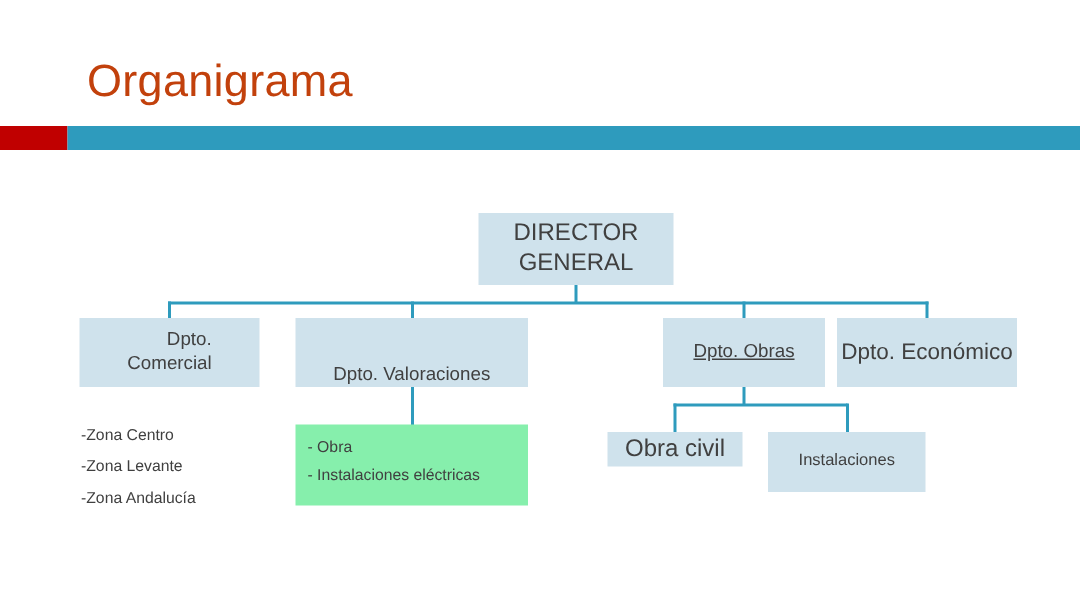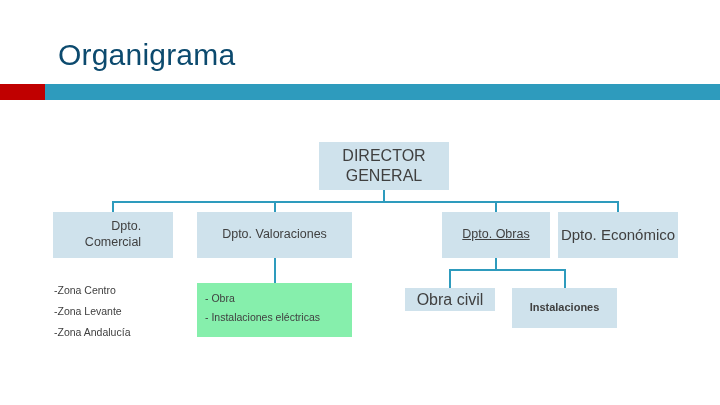--- a/index.html
+++ b/index.html
@@ -14,21 +14,21 @@
     overflow: hidden;
     font-family: "Liberation Sans", sans-serif;
   }
 
   
   #title {
     position: absolute;
     left: 58px;
     top: 38px;
     font-size: 30px;
-    color: #0c4a6e;
+    color: #c2410c;
     font-weight: 400;
     letter-spacing: 0.2px;
     white-space: nowrap;
   }
 
   
   #bar-red {
     position: absolute;
     left: 0px;
     top: 84px;
@@ -73,20 +73,21 @@
     height: 46px;
     font-size: 12.5px;
     text-align: right;
   }
   #node-valoraciones {
     left: 197px;
     top: 212px;
     width: 155px;
     height: 46px;
     font-size: 12.5px;
+    align-items: flex-end;
   }
   #node-obras {
     left: 442px;
     top: 212px;
     width: 108px;
     height: 46px;
     font-size: 12.5px;
     text-decoration: underline;
   }
   #node-economico {
@@ -102,21 +103,20 @@
     width: 90px;
     height: 23px;
     font-size: 16px;
   }
   #node-instalaciones {
     left: 512px;
     top: 288px;
     width: 105px;
     height: 40px;
     font-size: 11px;
-    font-weight: bold;
   }
 
   
   .listbox {
     position: absolute;
     background: #86efac;
     color: #404040;
     box-sizing: border-box;
     padding: 6px 8px 6px 8px;
   }

